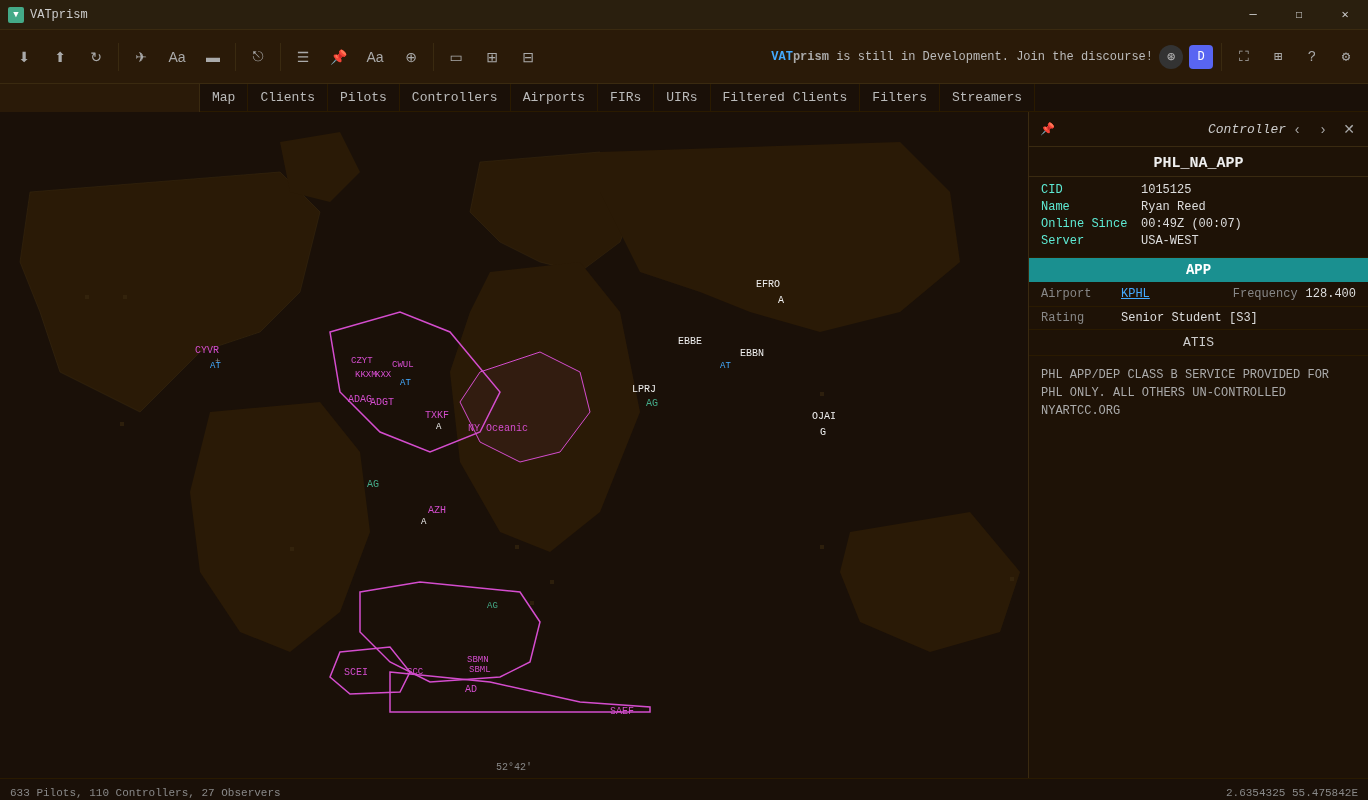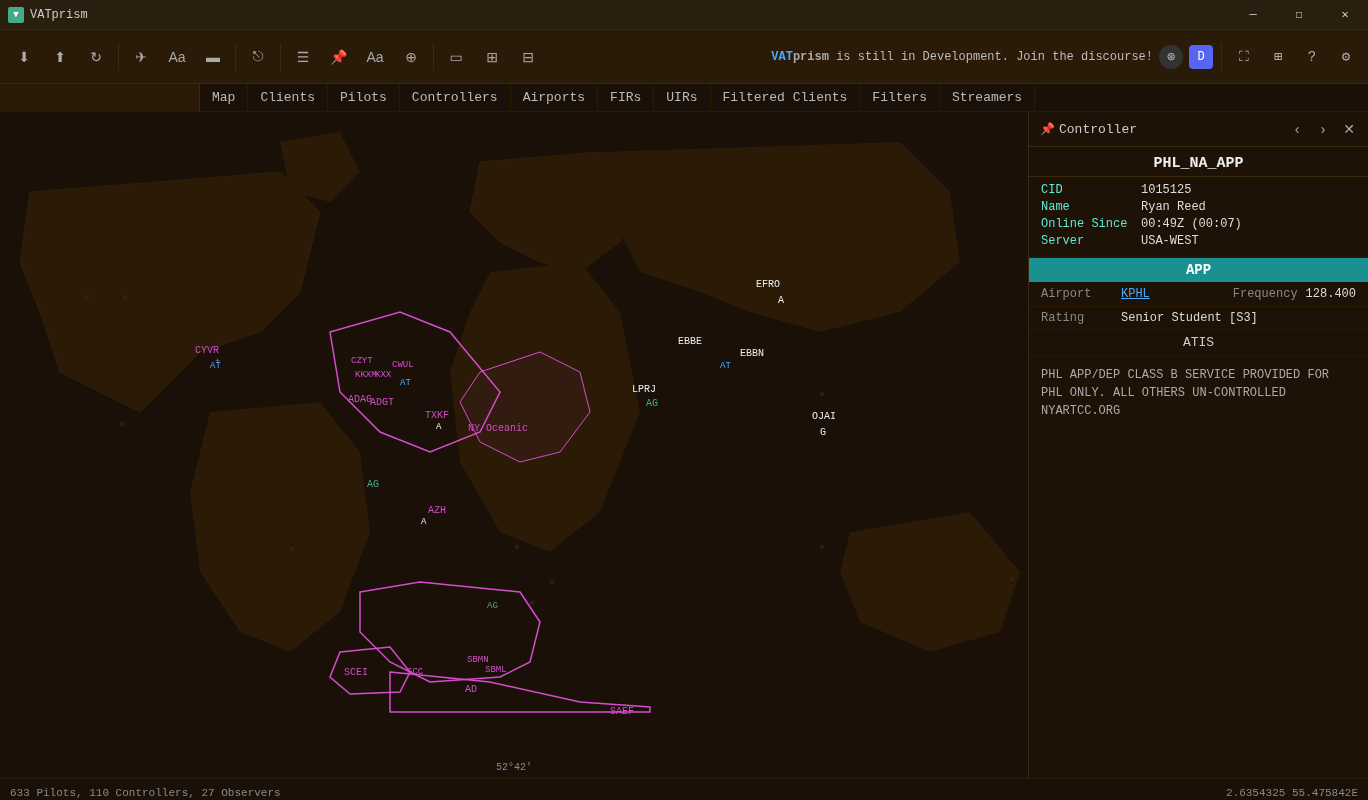--- a/index.html
+++ b/index.html
@@ -44,21 +44,21 @@
     #main { width: 100%; height: calc(800px - 30px - 54px - 28px - 22px); display: flex; position: relative; }
 
     
     #map-area { flex: 1; height: 100%; position: relative; background: #1a1008; overflow: hidden; }
 
     
     #panel {
       width: 340px; height: 100%; background: #1e1206; border-left: 1px solid #3a2a10; display: flex; flex-direction: column; flex-shrink: 0;
     }
     #panel-header { display: flex; align-items: center; justify-content: space-between; padding: 6px 8px; background: #1e1206; border-bottom: 1px solid #3a2a10; }
-    #panel-title { font-size: 13px; color: #ccc; text-align: left; flex: 1; }
+    #panel-title { font-size: 13px; color: #ccc; text-align: right; flex: 1; font-style: italic; }
     #panel-nav { display: flex; gap: 4px; }
     .panel-nav-btn { width: 22px; height: 22px; background: transparent; border: none; color: #aaa; cursor: pointer; display: flex; align-items: center; justify-content: center; font-size: 14px; }
     #panel-pin { width: 22px; height: 22px; background: transparent; border: none; color: #aaa; cursor: pointer; display: flex; align-items: center; justify-content: center; }
 
     #panel-callsign { text-align: center; color: #eee; font-size: 15px; font-weight: bold; padding: 8px 0 4px; border-bottom: 1px solid #3a2a10; }
 
     #panel-info { padding: 6px 12px; border-bottom: 1px solid #2a1a00; }
     .info-row { display: flex; margin-bottom: 3px; }
     .info-label { color: #5eead4; width: 100px; flex-shrink: 0; }
     .info-value { color: #ddd; }
@@ -240,21 +240,21 @@
     <div class="map-label white" style="left:421px;top:405px;font-size:9px;">A</div>
 
     <div class="map-label green" style="left:487px;top:489px;font-size:9px;">AG</div>
     <div class="map-label magenta" style="left:344px;top:555px;">SCEI</div>
     <div class="map-label magenta" style="left:407px;top:555px;font-size:9px;">SCC</div>
 
     <div class="map-label magenta" style="left:465px;top:572px;">AD</div>
     <div class="map-label magenta" style="left:610px;top:594px;">SAEF</div>
 
     <div class="map-label magenta" style="left:467px;top:543px;font-size:9px;">SBMN</div>
-    <div class="map-label magenta" style="left:485px;top:553px;font-size:9px;">SBML</div>
+    <div class="map-label magenta" style="left:469px;top:553px;font-size:9px;">SBML</div>
 
     <div style="position:absolute; bottom:5px; left:50%; transform:translateX(-50%); color:#888; font-size:10px;">52°42'</div>
   </div>
 
   <div id="panel">
 
     <div id="panel-header">
       <div id="panel-pin">📌</div>
       <div id="panel-title">Controller</div>
       <div id="panel-nav">

